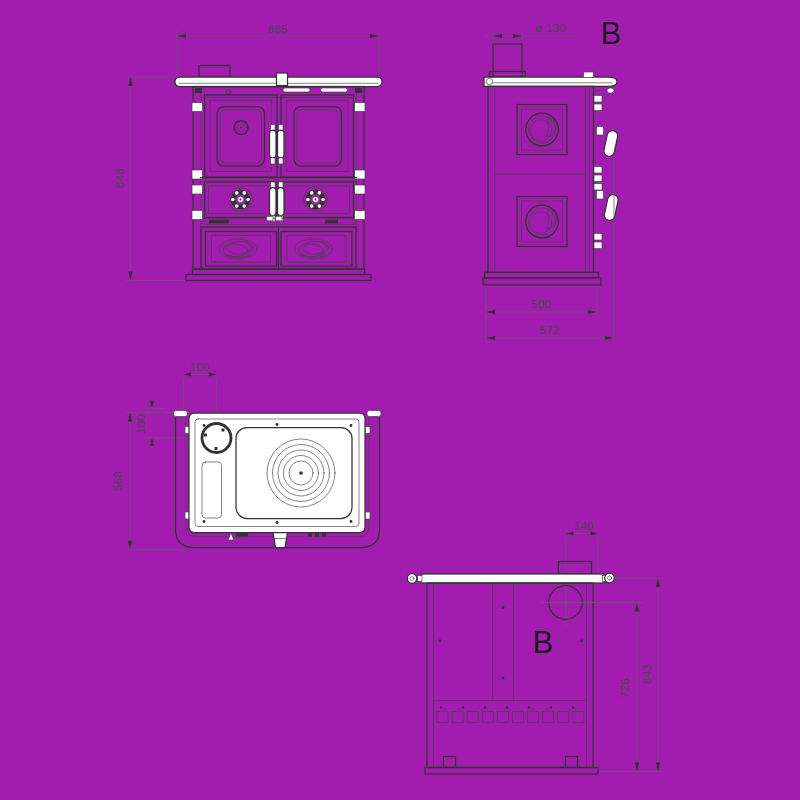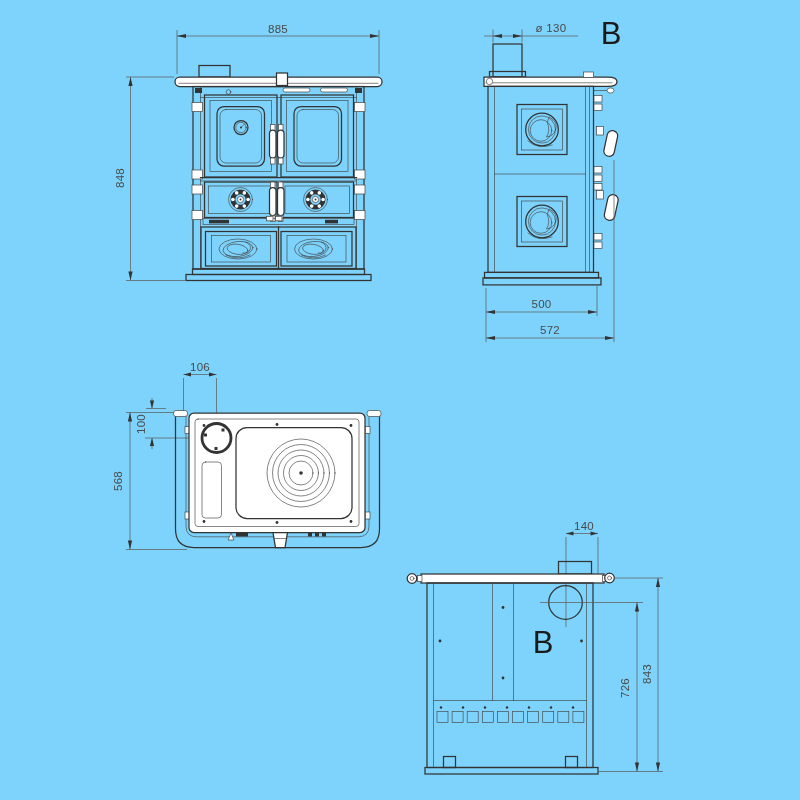--- a/index.html
+++ b/index.html
@@ -1,16 +1,16 @@
 <!DOCTYPE html>
 <html><head>
 <meta charset="utf-8">
 <style>
   html,body{margin:0;padding:0;background:#ffffff;}
-  .canvas{position:relative;width:800px;height:800px;background:#7dd3fc;overflow:hidden;
+  .canvas{position:relative;width:800px;height:800px;background:#a21caf;overflow:hidden;
           font-family:"Liberation Sans",sans-serif;text-decoration:underline;}
   svg{position:absolute;left:0;top:0;}
   .ln{stroke:#333;stroke-width:1.25;fill:none;stroke-linecap:square;}
   .lw{stroke:#333;stroke-width:1.25;fill:#fff;}
   .tn{stroke:#444;stroke-width:0.65;fill:none;stroke-linecap:square;}
   .tw{stroke:#444;stroke-width:0.7;fill:#fff;}
   .dm{stroke:#5f5f5f;stroke-width:0.75;fill:none;}
   .fl{fill:#333;stroke:none;}
   .ring{stroke:#333;fill:none;}
   text.dim{font-family:"Liberation Sans",sans-serif;font-size:11.5px;fill:#4a4a4a;letter-spacing:.3px;}

